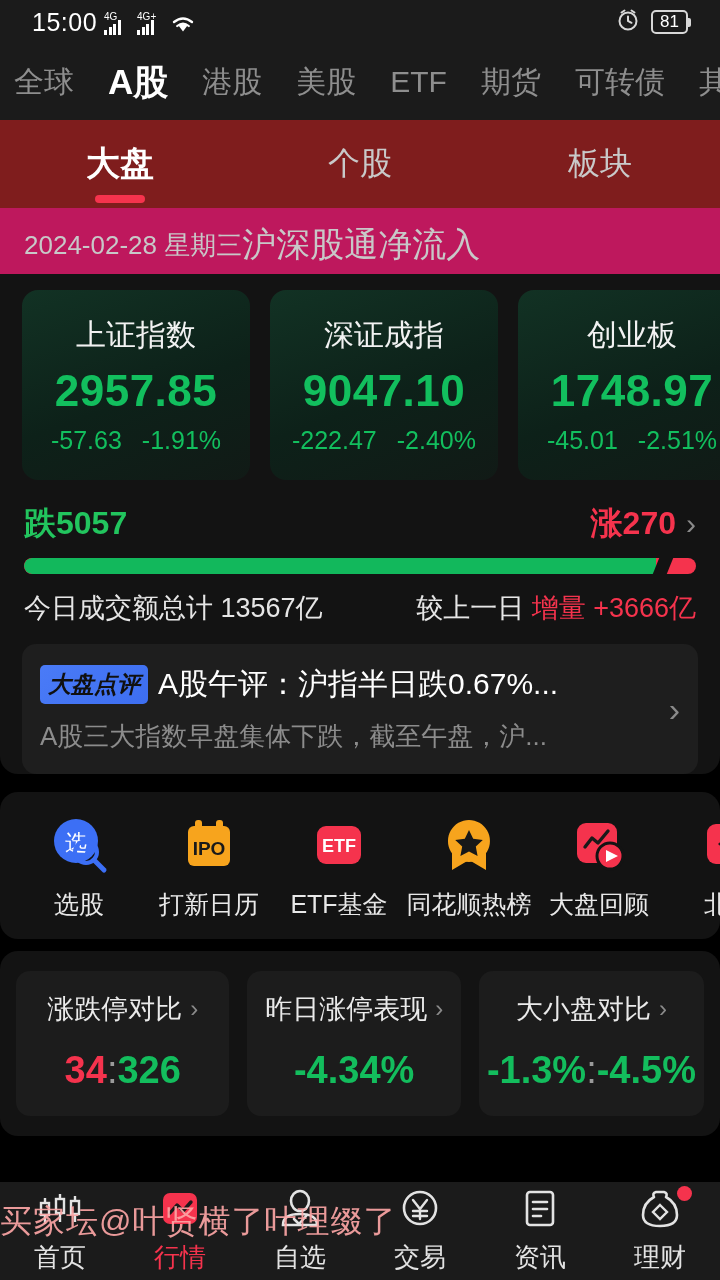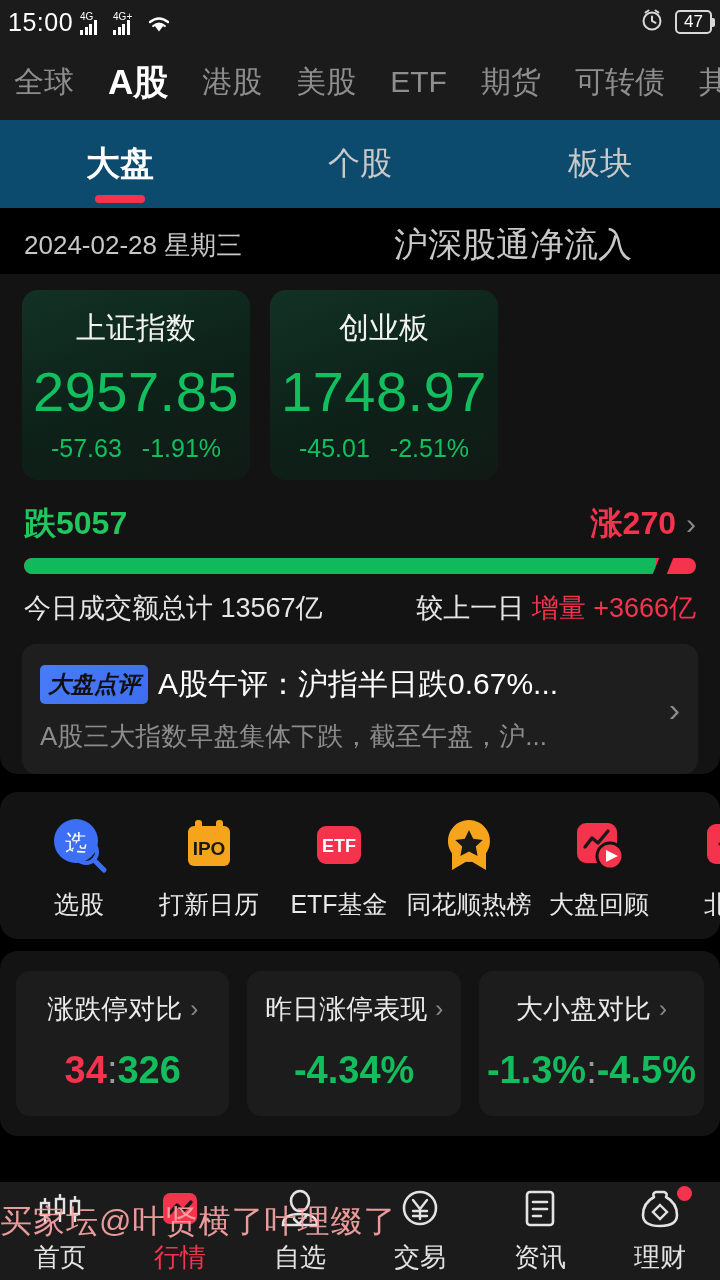--- a/index.html
+++ b/index.html
@@ -7,21 +7,21 @@
     width:720px; height:1280px;
     background:#000;
     font-family:"Liberation Sans","DejaVu Sans",sans-serif;
     overflow:hidden;
   }
   #app { position:relative; width:720px; height:1280px; background:#000; }
 
   
   .statusbar {
     height:44px; display:flex; align-items:center;
-    justify-content:space-between; padding:0 8px;
+    justify-content:space-between; padding:0 32px;
     background:#1b1b1b;
   }
   .sb-left { display:flex; align-items:flex-end; gap:7px; }
   .sb-time { color:#fff; font-size:25px; letter-spacing:.5px; line-height:1; }
   .sig { position:relative; width:26px; height:22px; }
   .sig .g { position:absolute; font-size:10px; color:#fff; top:-2px; left:0; }
   .sig .bars { position:absolute; bottom:0; left:0; display:flex; align-items:flex-end; gap:1.5px; height:15px; }
   .sig .bars i { width:3px; background:#fff; display:block; }
   .sig .bars i:nth-child(1){height:5px}
   .sig .bars i:nth-child(2){height:8px}
@@ -43,52 +43,52 @@
   .market-tabs {
     height:76px; display:flex; align-items:center; gap:34px;
     padding:0 14px; background:#1b1b1b; overflow:hidden;
   }
   .mtab { color:#8e8e8e; font-size:30px; white-space:nowrap; }
   .mtab.active { color:#fff; font-size:35px; font-weight:bold; }
 
   
   .sub-tabs {
     height:88px; display:flex; align-items:center;
-    background:#0c4a6e; position:relative;
+    background:#7f1d1d; position:relative;
   }
   .stab { flex:1; text-align:center; color:#c9c9c9; font-size:32px; position:relative; }
   .stab.active { color:#fff; font-size:34px; font-weight:bold; }
   .stab .underline {
     position:absolute; bottom:-16px; left:50%; transform:translateX(-50%);
     width:50px; height:8px; border-radius:4px; background:#f5334d;
   }
 
   
   .scrollarea { position:absolute; top:208px; left:0; right:0; bottom:98px; background:#000; overflow:hidden; }
 
   .panel { background:#131313; border-radius:18px; margin:0 0 12px 0; }
 
   .daterow {
-    display:flex; justify-content:space-between; align-items:center;
-    padding:14px 24px 6px 24px; background:#000000;
+    display:flex; align-items:center;
+    padding:14px 24px 6px 24px; background:#be185d;
     border-radius:0;
   }
   .date-txt { color:#c8c8c8; font-size:26px; }
   .flow-txt { color:#c8c8c8; font-size:34px; padding-right:64px; }
 
   
   .idx-wrap { display:flex; gap:20px; padding:16px 22px 8px 22px; background:#131313; }
   .idx-card {
     flex:0 0 228px; height:190px; border-radius:16px;
     background:linear-gradient(160deg,#123224 0%,#0d2119 55%,#111a16 100%);
     display:flex; flex-direction:column; align-items:center; justify-content:center;
     padding:13px 4px;
   }
   .idx-name { color:#f2f2f2; font-size:30px; margin-bottom:10px; }
-  .idx-value { color:#12bf5e; font-size:56px; font-weight:normal; letter-spacing:.5px; }
+  .idx-value { color:#12bf5e; font-size:44px; font-weight:bold; letter-spacing:.5px; }
   .idx-sub { display:flex; gap:20px; margin-top:10px; }
   .idx-sub span { color:#12bf5e; font-size:25px; }
 
   
   .ad-row {
     display:flex; justify-content:space-between; align-items:center;
     padding:14px 24px 6px 24px; background:#131313;
   }
   .ad-down { color:#22c55e; font-size:32px; font-weight:bold; }
   .ad-up-wrap { display:flex; align-items:center; gap:10px; }
@@ -210,21 +210,21 @@
       </div>
     </div>
     <div class="sb-right">
       <div>
         <svg width="26" height="26" viewBox="0 0 26 26">
           <circle cx="13" cy="14" r="8.5" stroke="#d8d8d8" stroke-width="2" fill="none"></circle>
           <path d="M13 9.5 L13 14 L16.5 15.8" stroke="#d8d8d8" stroke-width="2" fill="none" stroke-linecap="round"></path>
           <path d="M6.5 5.5 L9.5 3.5 M19.5 5.5 L16.5 3.5" stroke="#d8d8d8" stroke-width="2" stroke-linecap="round"></path>
         </svg>
       </div>
-      <div class="battery">47</div>
+      <div class="battery">81</div>
     </div>
   </div>
 
   <div class="market-tabs">
     <div class="mtab">全球</div>
     <div class="mtab active">A股</div>
     <div class="mtab">港股</div>
     <div class="mtab">美股</div>
     <div class="mtab">ETF</div>
     <div class="mtab">期货</div>
@@ -252,20 +252,28 @@
       <div class="idx-wrap">
         <div class="idx-card">
           <div class="idx-name">上证指数</div>
           <div class="idx-value">2957.85</div>
           <div class="idx-sub">
             <span>-57.63</span>
             <span>-1.91%</span>
           </div>
         </div>
         <div class="idx-card">
+          <div class="idx-name">深证成指</div>
+          <div class="idx-value">9047.10</div>
+          <div class="idx-sub">
+            <span>-222.47</span>
+            <span>-2.40%</span>
+          </div>
+        </div>
+        <div class="idx-card">
           <div class="idx-name">创业板</div>
           <div class="idx-value">1748.97</div>
           <div class="idx-sub">
             <span>-45.01</span>
             <span>-2.51%</span>
           </div>
         </div>
       </div>
 
       <div class="ad-row">

